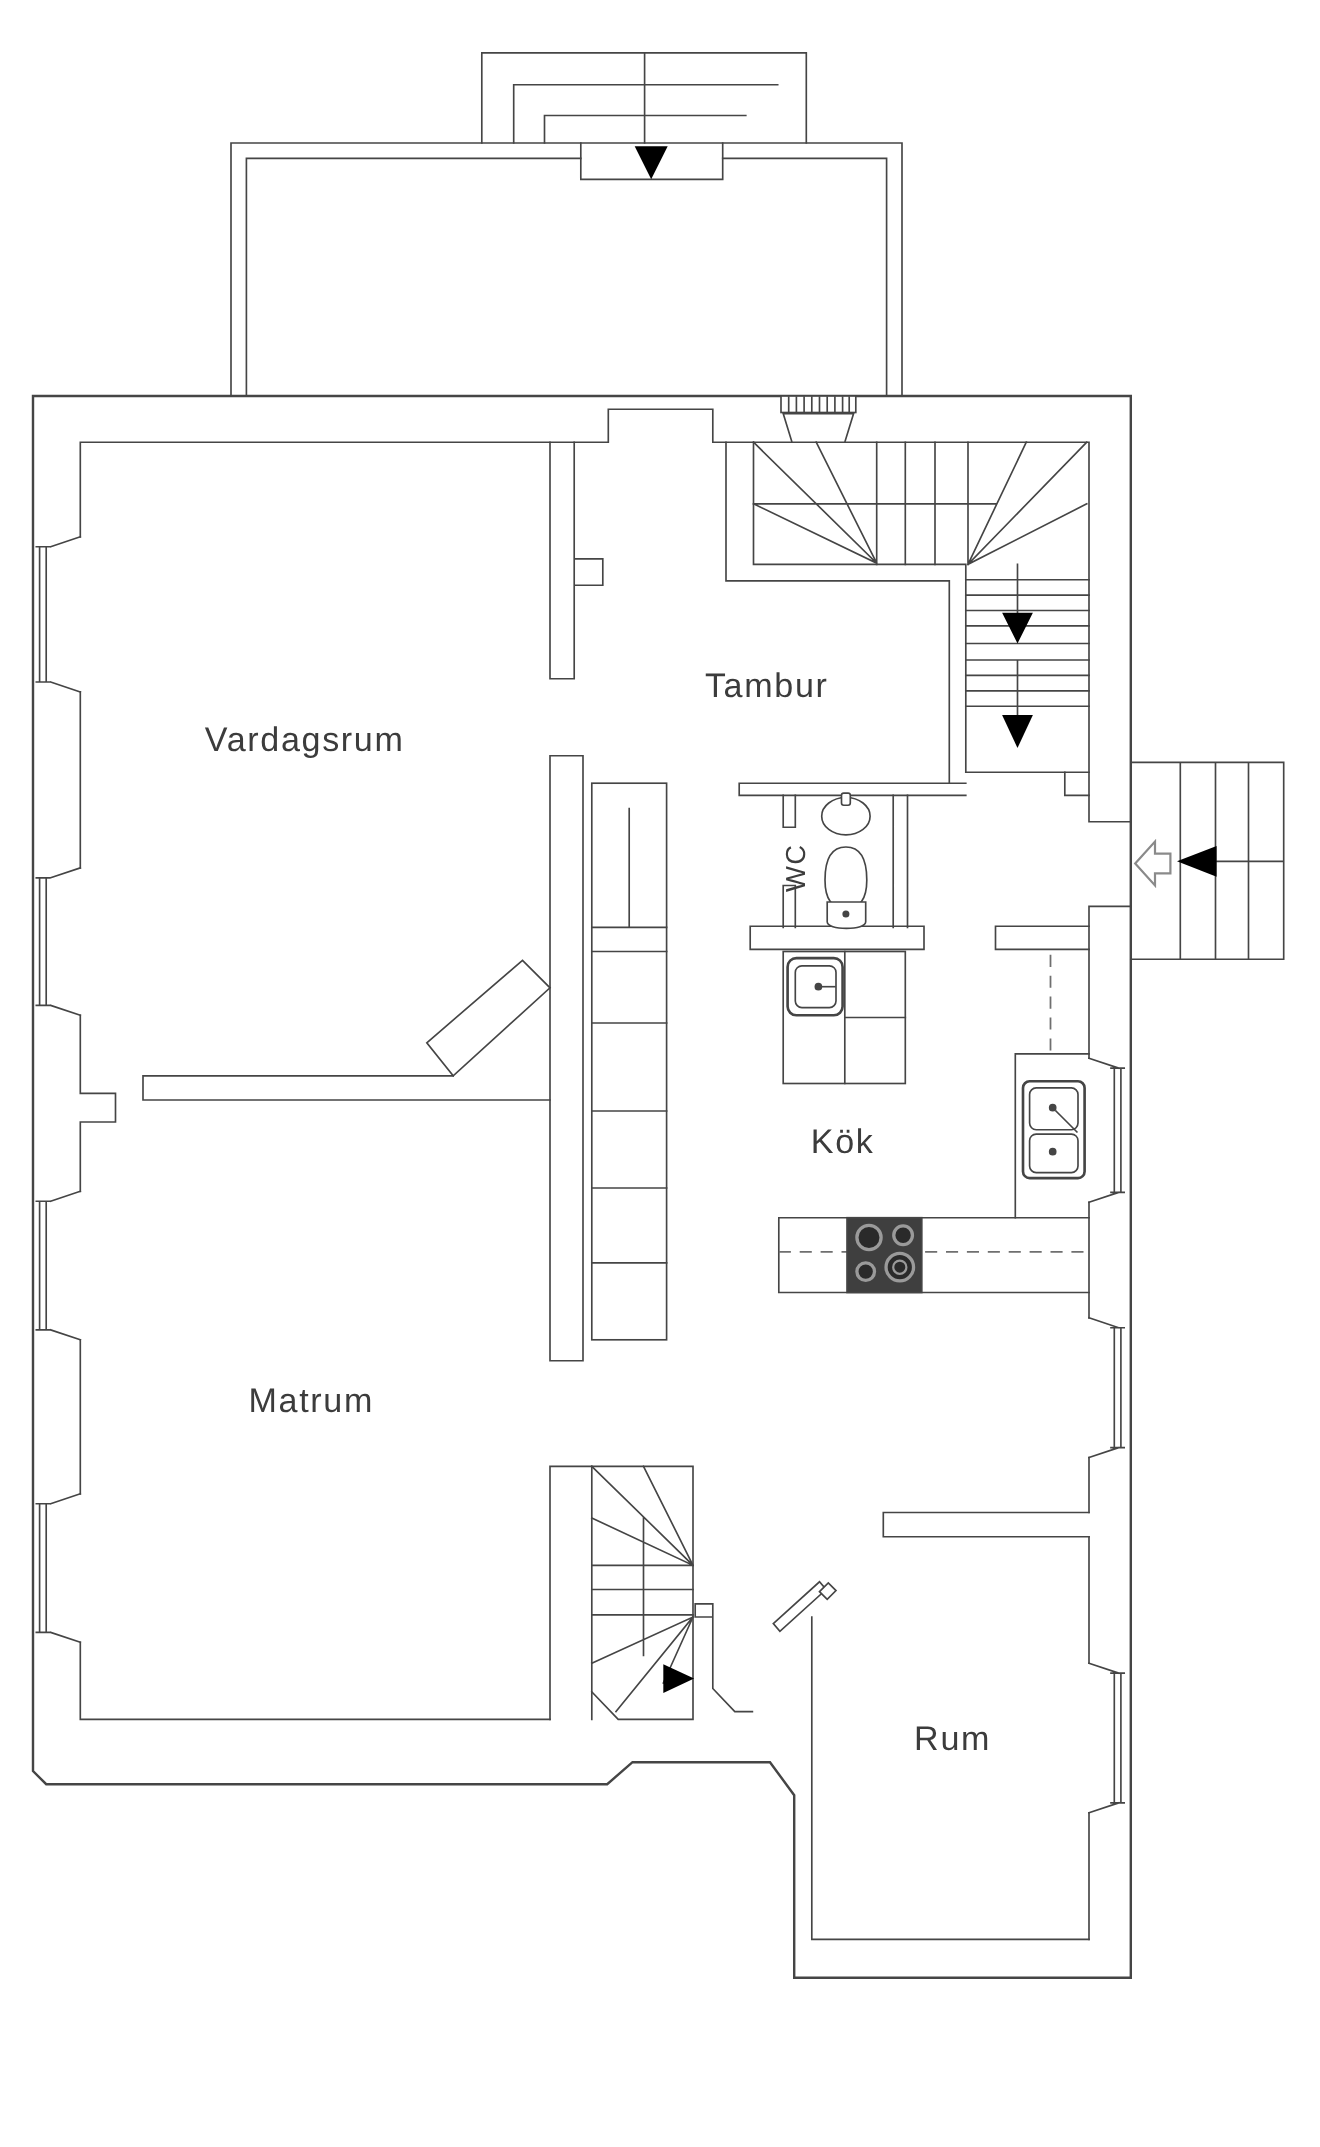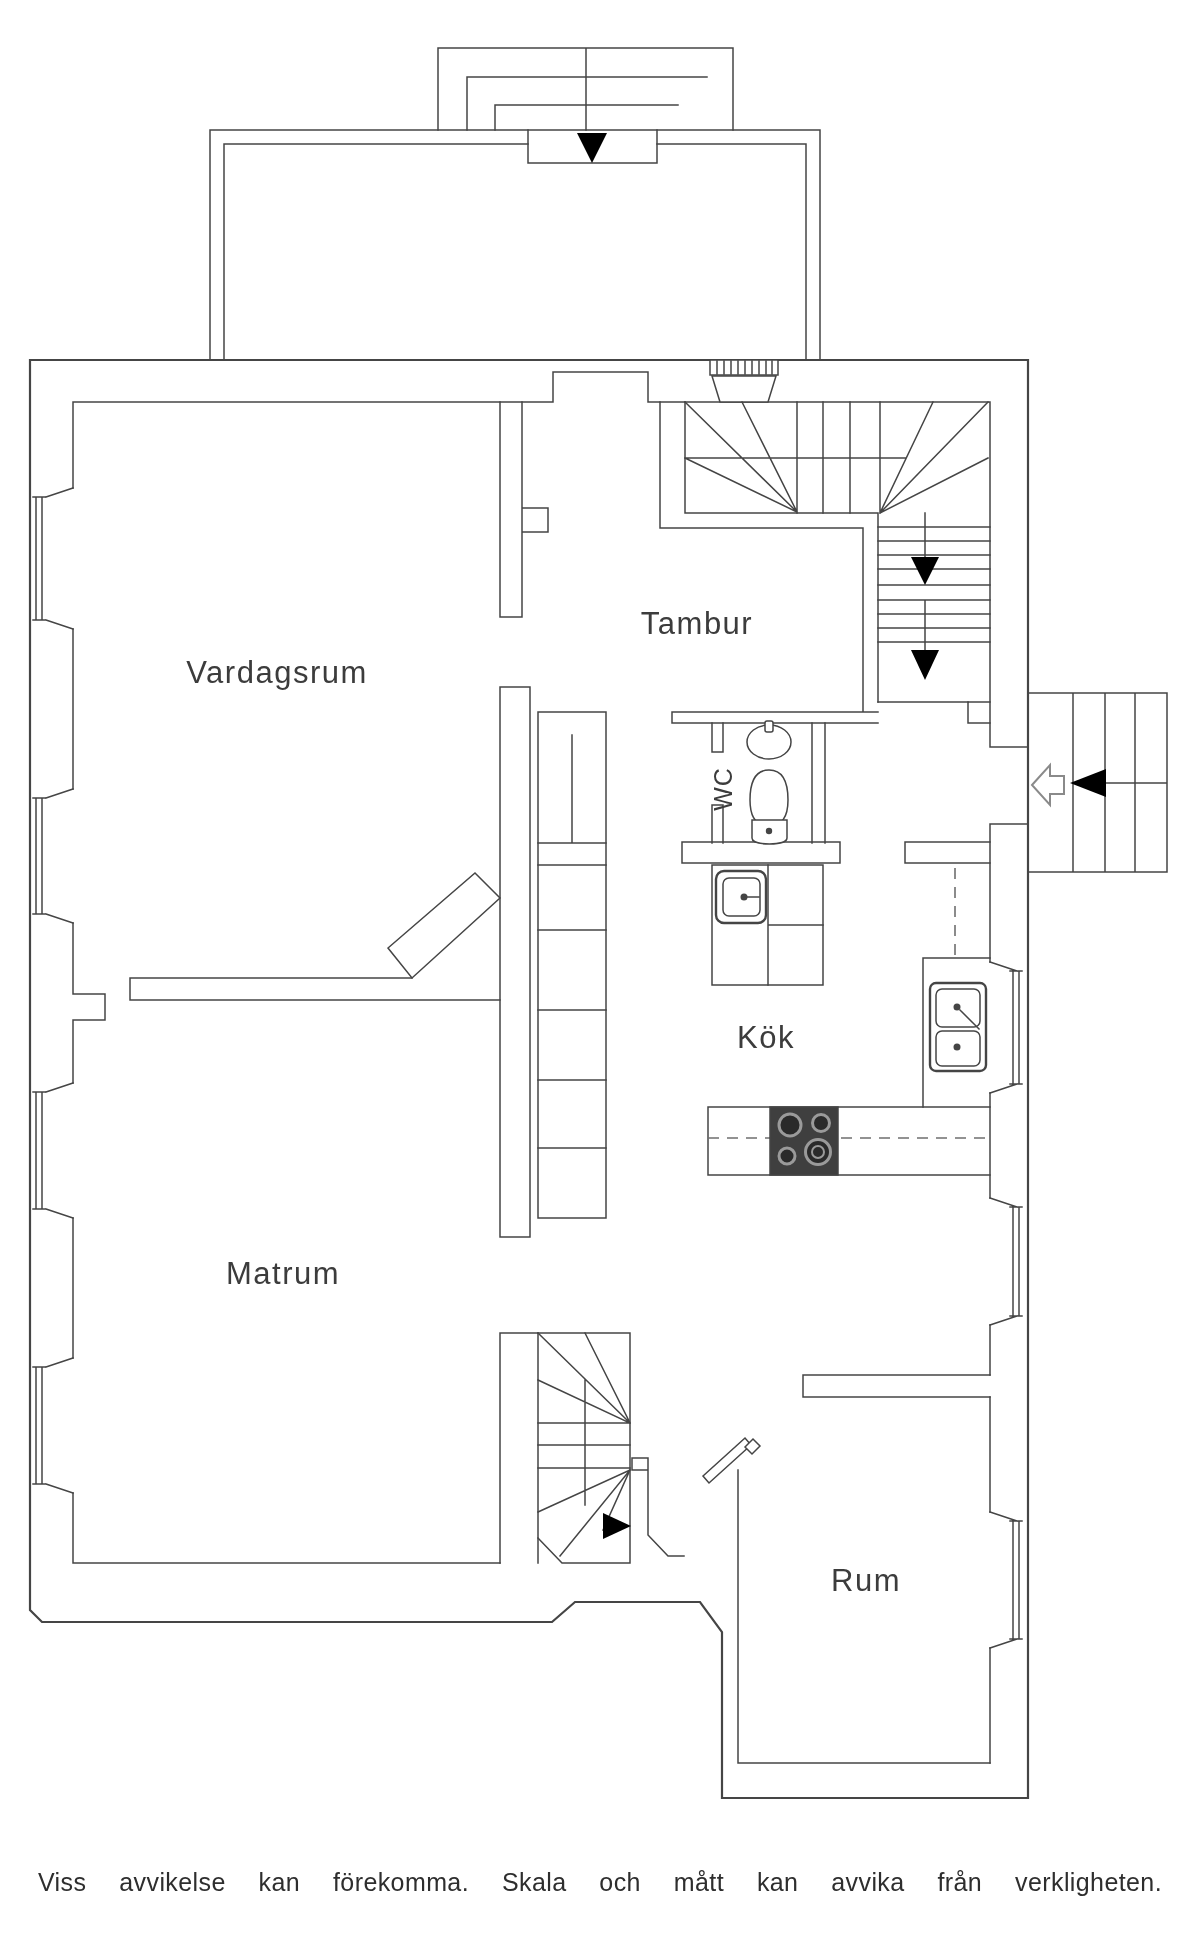--- a/index.html
+++ b/index.html
@@ -194,14 +194,13 @@
   <g>
     <text class="lbl" x="277" y="683" text-anchor="middle">Vardagsrum</text>
     <text class="lbl" x="697" y="634" text-anchor="middle">Tambur</text>
     <text class="lblwc" x="732" y="789" text-anchor="middle" transform="rotate(-90 732 789)">WC</text>
     <text class="lbl" x="766" y="1048" text-anchor="middle">Kök</text>
     <text class="lbl" x="283" y="1284" text-anchor="middle">Matrum</text>
     <text class="lbl" x="866" y="1591" text-anchor="middle">Rum</text>
   </g>
 </svg>
 
-<div id="disclaimer">Viss avvikelse kan förekomma. Skala och mått kan avvika från verkligheten.</div>
 </div>
 
 </body></html>

